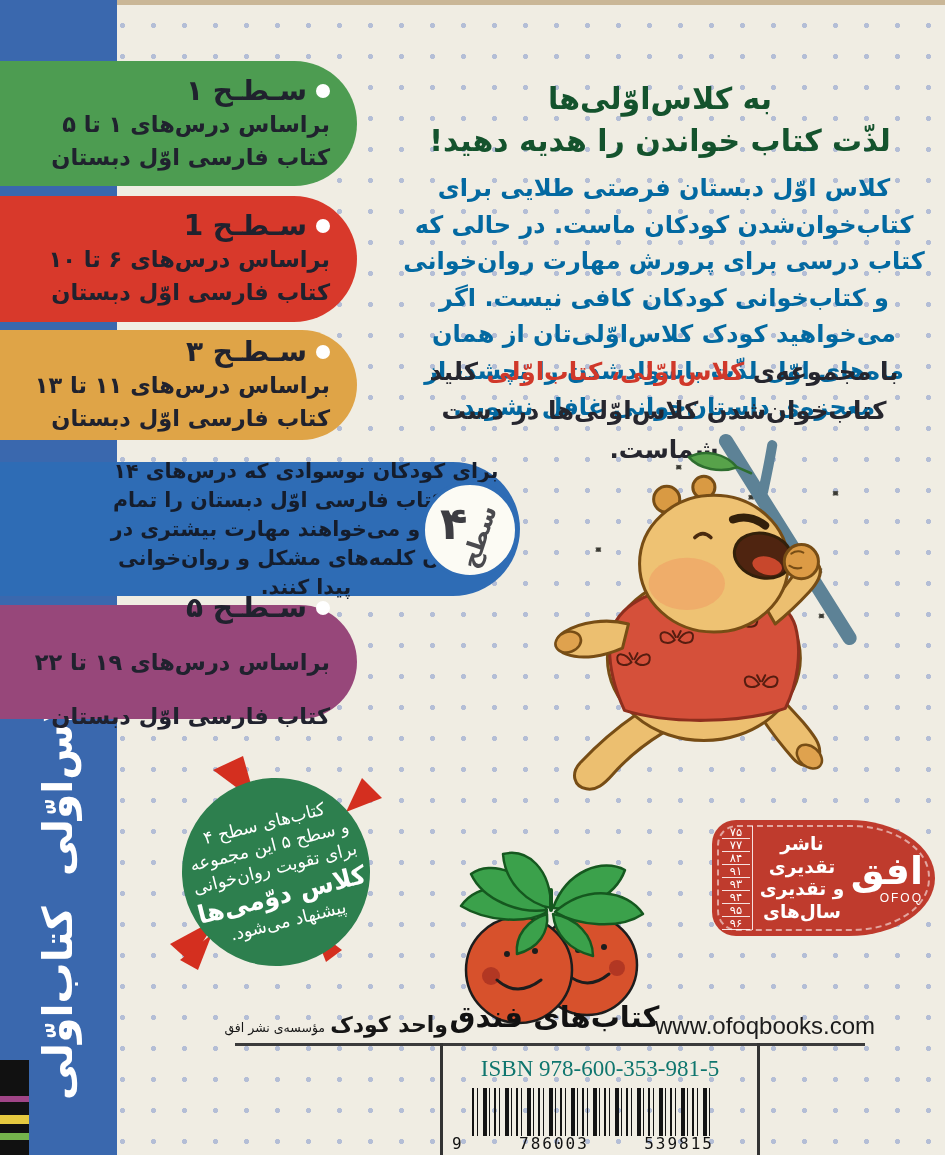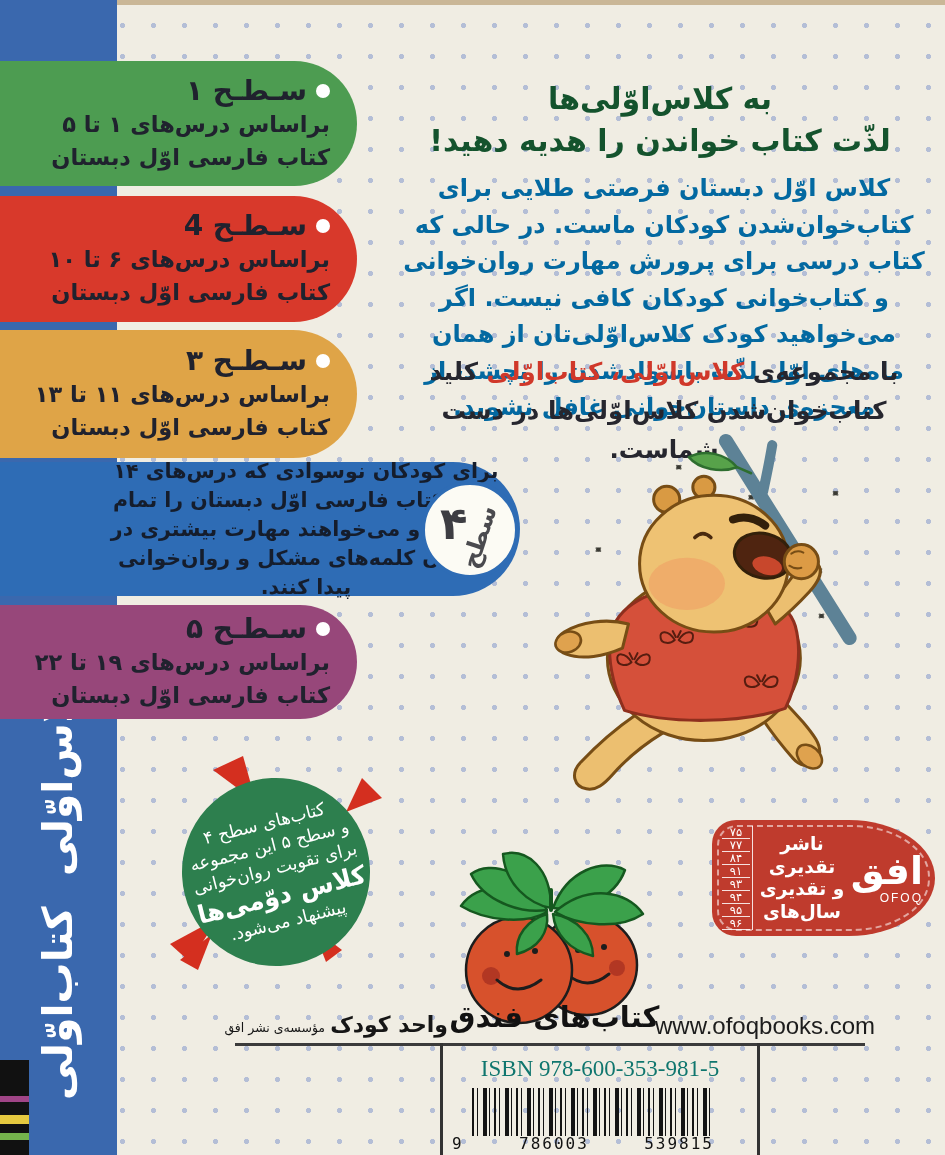--- a/index.html
+++ b/index.html
@@ -29,21 +29,21 @@
   .cs-green{top:73px;height:7px;background:#74b34c;}
 
   
   .pill{
     position:absolute;left:0;width:357px;border-radius:0 70px 70px 0;
     direction:rtl;display:flex;flex-direction:column;justify-content:center;
     padding-right:27px;box-sizing:border-box;color:#20222e;
   }
   .p1{top:61px;height:125px;}
   .p2{top:196px;height:126px;}
-  .p3{top:330px;height:128px;}
+  .p3{top:330px;height:110px;}
   .p5{top:605px;height:114px;}
   .pill-title-row{display:flex;align-items:center;gap:9px;font-size:28px;font-weight:bold;line-height:34px;padding-left:16px;}
   .pill-dot{width:14px;height:14px;border-radius:50%;background:#fff;flex:0 0 auto;}
   .pill-line{font-size:22.5px;line-height:33px;font-weight:bold;}
 
   
   .band{position:absolute;left:0;top:462px;width:520px;height:134px;border-radius:0 67px 67px 0;direction:rtl;}
   .band-text{
     position:absolute;right:16px;left:108px;top:50%;transform:translateY(-50%);
     text-align:center;font-size:20.5px;line-height:29px;font-weight:bold;color:#151d2c;
@@ -137,21 +137,21 @@
     <div class="pill-title-row">
         <span class="pill-dot"></span>
         <span>سـطـح ۱</span>
       </div>
     <div class="pill-line">براساس درس‌های ۱ تا ۵</div>
     <div class="pill-line">کتاب فارسی اوّل دبستان</div>
   </div>
   <div class="pill p2" style="background: rgb(216, 57, 43);">
     <div class="pill-title-row">
         <span class="pill-dot"></span>
-        <span>سـطـح 4</span>
+        <span>سـطـح 1</span>
       </div>
     <div class="pill-line">براساس درس‌های ۶ تا ۱۰</div>
     <div class="pill-line">کتاب فارسی اوّل دبستان</div>
   </div>
   <div class="pill p3" style="background: rgb(223, 164, 71);">
     <div class="pill-title-row">
         <span class="pill-dot"></span>
         <span>سـطـح ۳</span>
       </div>
     <div class="pill-line">براساس درس‌های ۱۱ تا ۱۳</div>
@@ -159,21 +159,21 @@
   </div>
 
   <div class="band" style="background: rgb(46, 108, 181);">
     <div class="band-text">برای کودکان نوسوادی که درس‌های ۱۴ تا ۱۸ کتاب فارسی اوّل دبستان را تمام کرده‌اند و می‌خواهند مهارت بیشتری در خواندن کلمه‌های مشکل و روان‌خوانی پیدا کنند.</div>
   </div>
   <div class="l4circle">
     <span class="l4-num">۴</span>
     <span class="l4-word">سطح</span>
   </div>
 
-  <div class="pill p5" style="background: rgb(151, 71, 122);">
+  <div class="pill p5" style="background: rgb(151, 71, 122); gap: 21px;">
     <div class="pill-title-row">
         <span class="pill-dot"></span>
         <span>سـطـح ۵</span>
       </div>
     <div class="pill-line">براساس درس‌های ۱۹ تا ۲۲</div>
     <div class="pill-line">کتاب فارسی اوّل دبستان</div>
   </div>
 
   <div class="headline" style="color: #14532d;">
     <div>به کلاس‌اوّلی‌ها</div>

